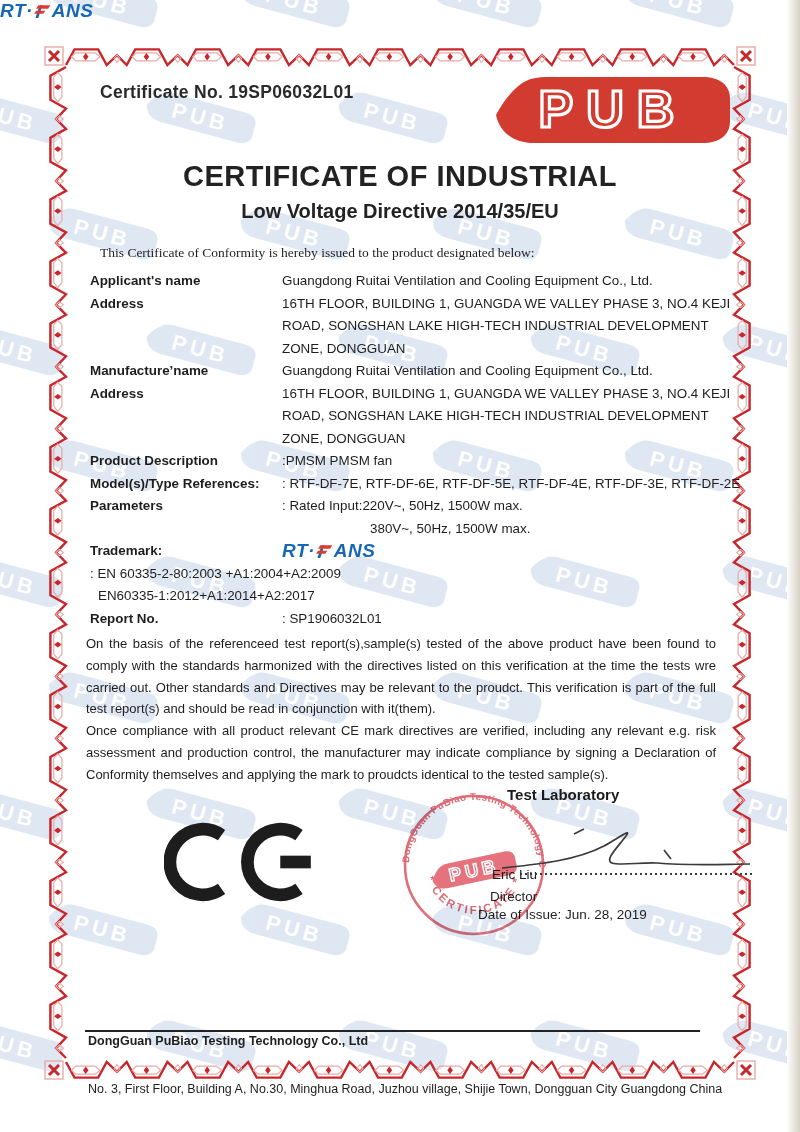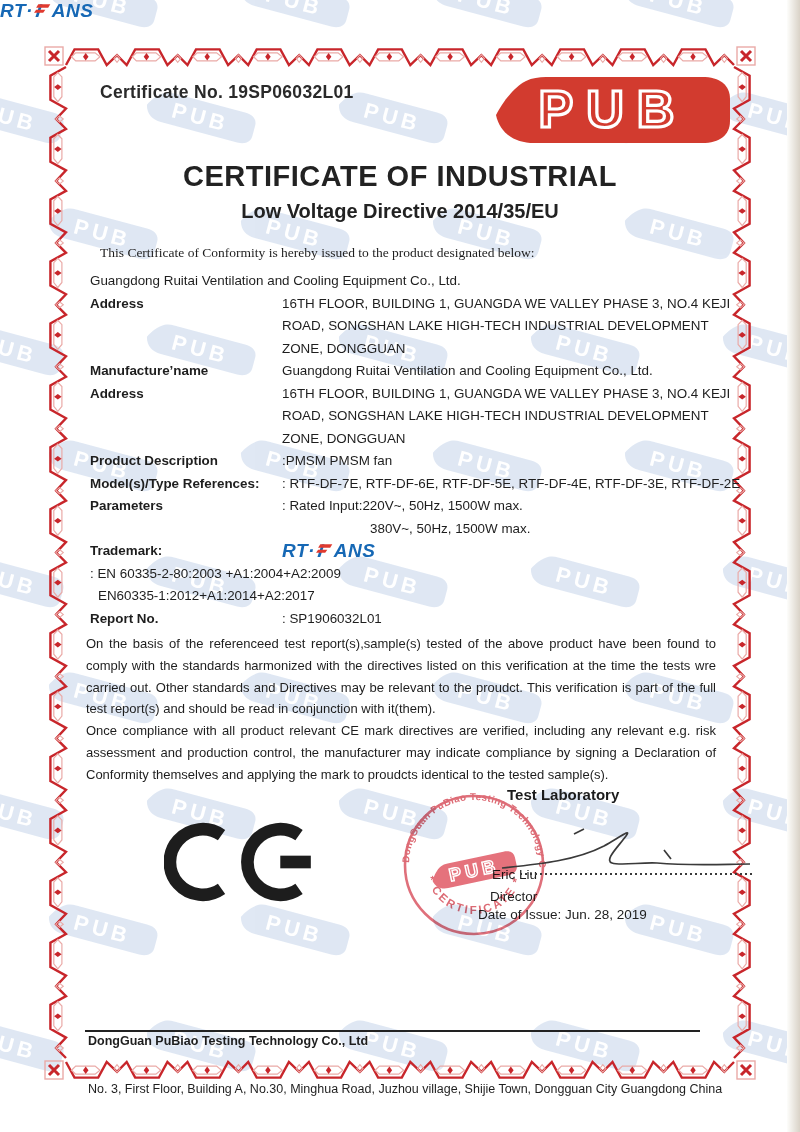--- a/index.html
+++ b/index.html
@@ -12,21 +12,21 @@
   .cert-no{left:100px;top:82px;font-size:17.5px;font-weight:bold;color:#2a2a2a;letter-spacing:.3px;}
   .brand{left:492px;top:75px;width:240px;height:70px;}
   .title{left:85px;top:160px;width:630px;text-align:center;font-size:29px;font-weight:bold;color:#222;letter-spacing:.5px;}
   .subtitle{left:85px;top:200px;width:630px;text-align:center;font-size:20px;font-weight:bold;color:#222;}
   .intro{left:100px;top:245px;font-size:13.5px;font-family:Liberation Serif, serif;}
   #fields{left:90px;top:270px;width:628px;font-size:13.4px;}
   .frow{display:flex;align-items:flex-start;}
   .flabel{width:192px;flex:0 0 192px;font-weight:bold;line-height:22.5px;}
   .fvals{flex:1;}
   .fline{line-height:22.5px;white-space:nowrap;}
-  .tmlogo{line-height:22.5px;font-style:italic;font-weight:bold;font-size:19px;color:#1668b5;letter-spacing:.5px;display:flex;align-items:center;}
+  .tmlogo{line-height:22.5px;font-style:italic;font-weight:bold;font-size:19px;color:#1668b5;letter-spacing:.5px;display:flex;align-items:flex-end;}
   .tmlogo svg{margin:0 1px 2px 1px;}
   #paras{left:86px;top:633px;width:630px;font-size:13px;line-height:21.8px;text-align:justify;}
   #paras p{margin:0;}
   .test-lab{left:507px;top:786px;font-size:15px;font-weight:bold;color:#1b1b1b;}
   .ce{left:164px;top:822px;width:158px;height:80px;}
   .stamp{left:396px;top:785px;width:156px;height:156px;z-index:3;mix-blend-mode:multiply;opacity:.9;}
   .stamp-ring{font-family:"Liberation Sans",sans-serif;font-weight:bold;}
   .sig{left:478px;top:818px;width:280px;height:64px;z-index:4;}
   .sig-name{left:492px;top:867px;font-size:13.5px;z-index:4;}
   .sig-role{left:490px;top:889px;font-size:13.5px;z-index:4;}
@@ -594,20 +594,21 @@
     <path d="M4,40 C10,28 22,12 34,6 C40,3 47,2 54,2 L210,2 C228,2 238,10 238,24 L238,46 C238,60 228,68 210,68 L42,68 C22,68 8,58 4,40 Z" fill="#d23b2f"></path>
     <text x="121" y="52" text-anchor="middle" font-weight="bold" font-size="52" letter-spacing="13" fill="none" stroke="#ffffff" stroke-width="3.2">PUB</text>
   </svg>
 
   <div class="abs title">CERTIFICATE OF INDUSTRIAL</div>
   <div class="abs subtitle">Low Voltage Directive 2014/35/EU</div>
   <div class="abs intro">This Certificate of Conformity is hereby issued to the product designated below:</div>
 
   <div id="fields" class="abs">
       <div class="frow">
+        <div class="flabel">Applicant's name</div>
         <div class="fvals">
           <div class="fline">Guangdong Ruitai Ventilation and Cooling Equipment Co., Ltd.</div>
         </div>
       </div>
       <div class="frow">
         <div class="flabel">Address</div>
         <div class="fvals">
           <div class="fline">16TH FLOOR, BUILDING 1, GUANGDA WE VALLEY PHASE 3, NO.4 KEJI</div>
           <div class="fline">ROAD, SONGSHAN LAKE HIGH-TECH INDUSTRIAL DEVELOPMENT</div>
           <div class="fline">ZONE, DONGGUAN</div>

